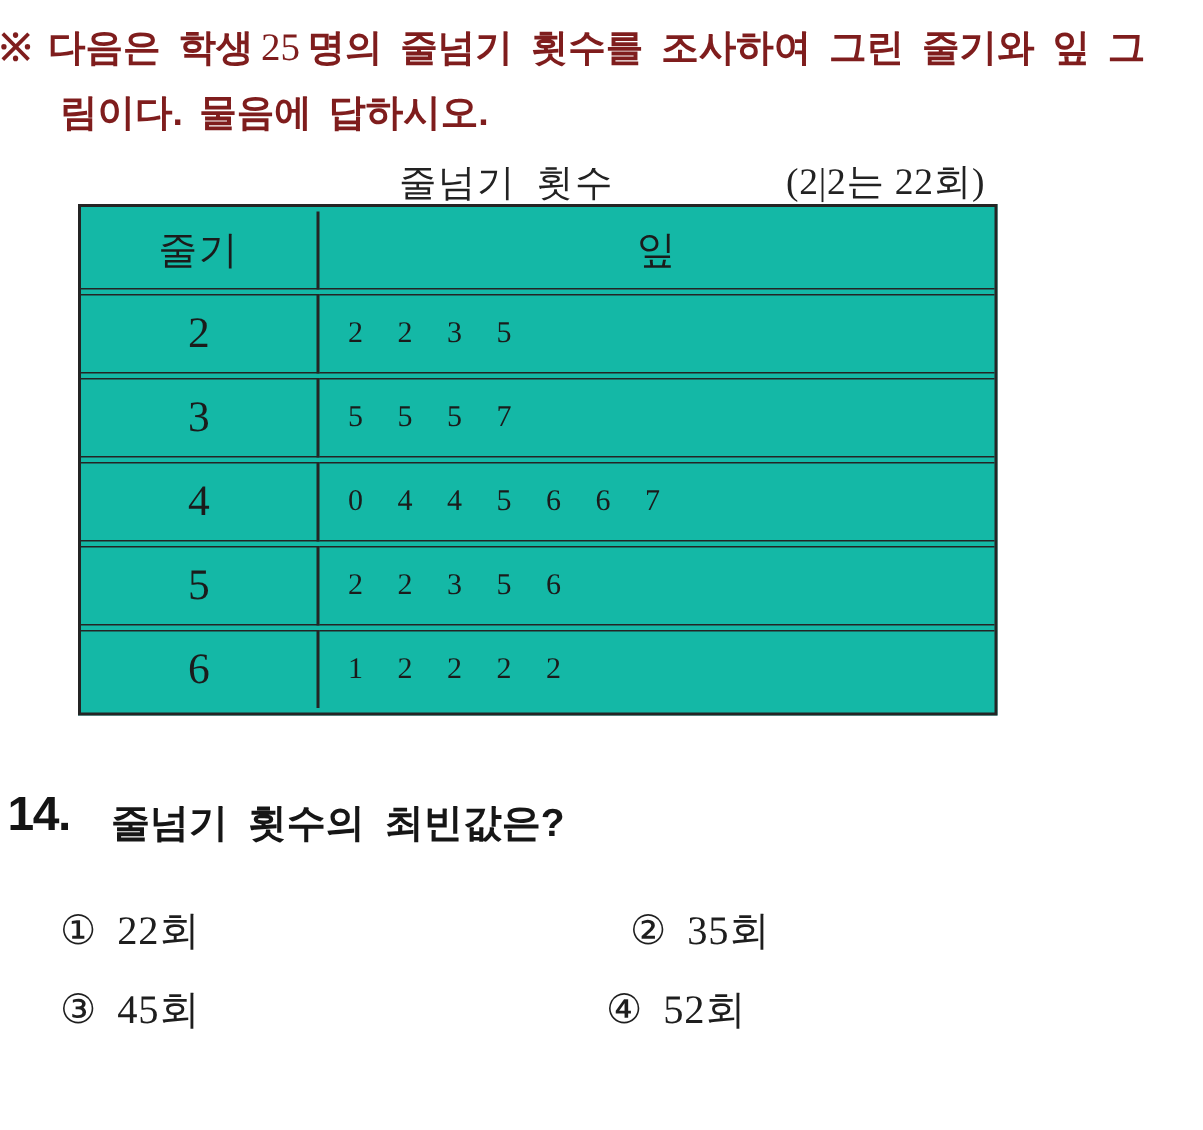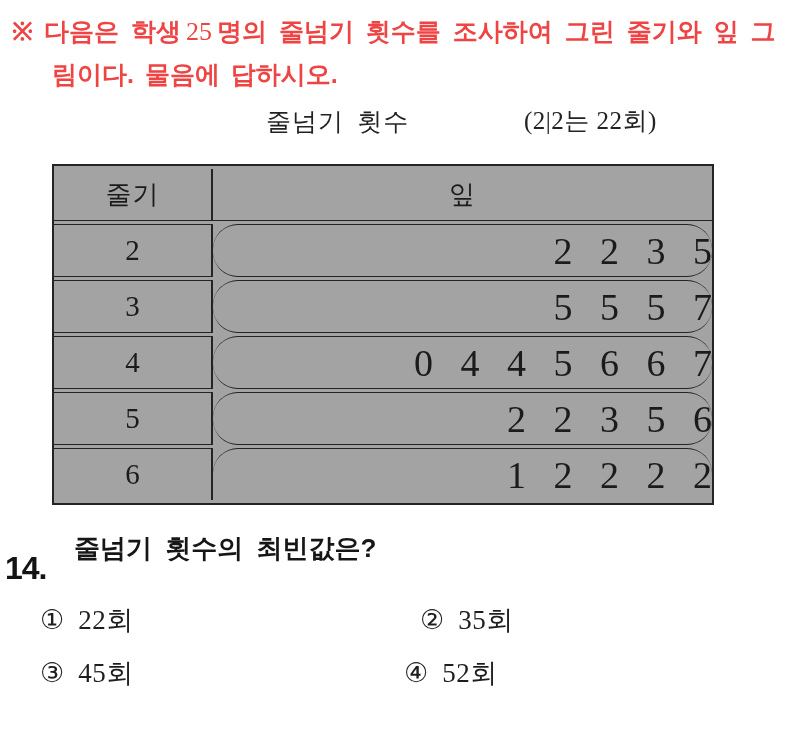--- a/index.html
+++ b/index.html
@@ -6,69 +6,69 @@
   #page{
     position:relative;
     width:802px;height:753px;
     background:#ffffff;
     color:#1b1b1b;
     overflow:hidden;
     font-family:"Liberation Serif", serif;
   }
   
   .inst{
-    position:absolute;left:12px;top:10px;width:790px;
+    position:absolute;left:0;top:10px;width:790px;
     font-family:"Liberation Sans", sans-serif;
-    font-weight:bold;font-size:25px;line-height:43px;color:#ef4444;
+    font-weight:bold;font-size:25px;line-height:43px;color:#7f1d1d;
   }
   .inst-line1{white-space:nowrap;word-spacing:5px;}
   .inst-marker{display:inline-block;width:32px;}
   .inst-num{
     font-family:"Liberation Serif", serif;font-weight:normal;
     font-size:26px;margin:0 5px;
   }
   .inst-line2{margin-left:40px;word-spacing:4px;}
   
   .tbl-title{
     position:absolute;left:266px;top:105px;
     font-size:25px;letter-spacing:1px;word-spacing:6px;color:#222;
   }
   .tbl-note{
     position:absolute;left:524px;top:104px;
     font-size:25px;letter-spacing:0.5px;color:#222;text-align:right;
   }
   
   table.slt{
-    position:absolute;left:52px;top:164px;width:662px;
+    position:absolute;left:52px;top:136px;width:613px;
     border:2.5px solid #242424;
     border-collapse:separate;border-spacing:0 3px;
-    table-layout:fixed;background:#a3a3a3;
+    table-layout:fixed;background:#14b8a6;
   }
   .slt th,.slt td{
     border-top:1.5px solid #242424;
     border-bottom:1.5px solid #242424;
     height:51px;padding:0;font-weight:normal;
   }
   .slt tr:first-child th{border-top:none;}
   .slt tr:last-child td{border-bottom:none;}
   .col-stem{width:159px;}
   .cell-stem{
     border-right:2px solid #242424 !important;
     text-align:center;font-size:29px;
   }
   .cell-head{text-align:center;font-size:26px;letter-spacing:1px;}
   .cell-leaf{
-    text-align:right;padding-left:19px !important;
-    font-size:38px;word-spacing:18px;border-radius:25px;
+    text-align:left;padding-left:19px !important;
+    font-size:20px;word-spacing:18px;
   }
   
   .q-num{
     position:absolute;left:5px;top:524px;
     font-family:"Liberation Sans", sans-serif;
-    font-weight:bold;font-size:32px;letter-spacing:-1px;color:#141414;margin-top:26px;
+    font-weight:bold;font-size:32px;letter-spacing:-1px;color:#141414;
   }
   .q-text{
     position:absolute;left:74px;top:531px;
     font-family:"Liberation Sans", sans-serif;
     font-weight:bold;font-size:26px;word-spacing:6px;color:#161616;text-align:right;
   }
   
   .opt{
     position:absolute;
     font-size:27px;color:#1e1e1e;white-space:nowrap;

